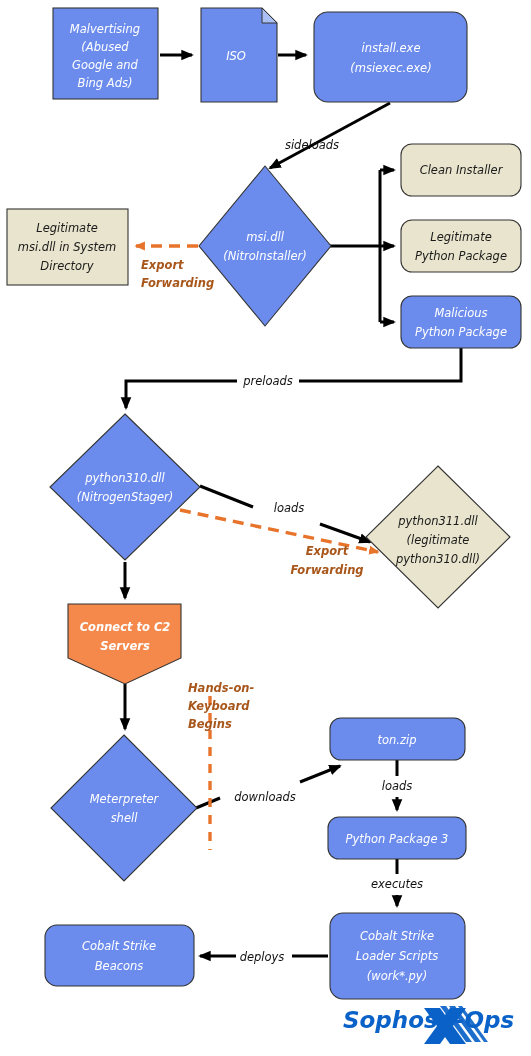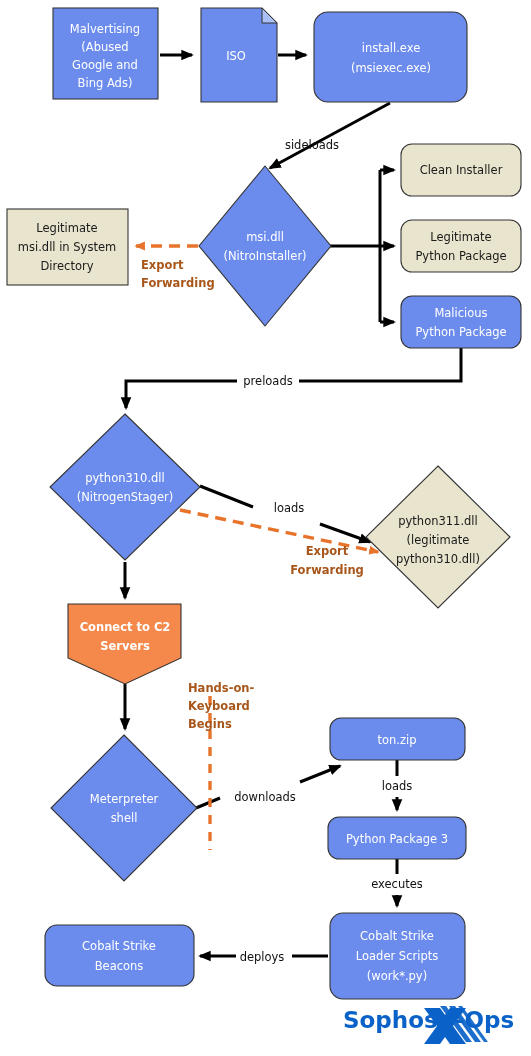--- a/index.html
+++ b/index.html
@@ -9,20 +9,21 @@
   }
   body {
     font-family: "DejaVu Sans", sans-serif;
   }
   #diagram-root {
     position: relative;
     width: 531px;
     height: 1056px;
     overflow: hidden;
     background: #ffffff;
+    font-style: italic;
   }
   svg#flowchart {
     display: block;
     width: 531px;
     height: 1056px;
   }
   .node-shape {
     stroke: #333333;
     stroke-width: 1.1;
   }

